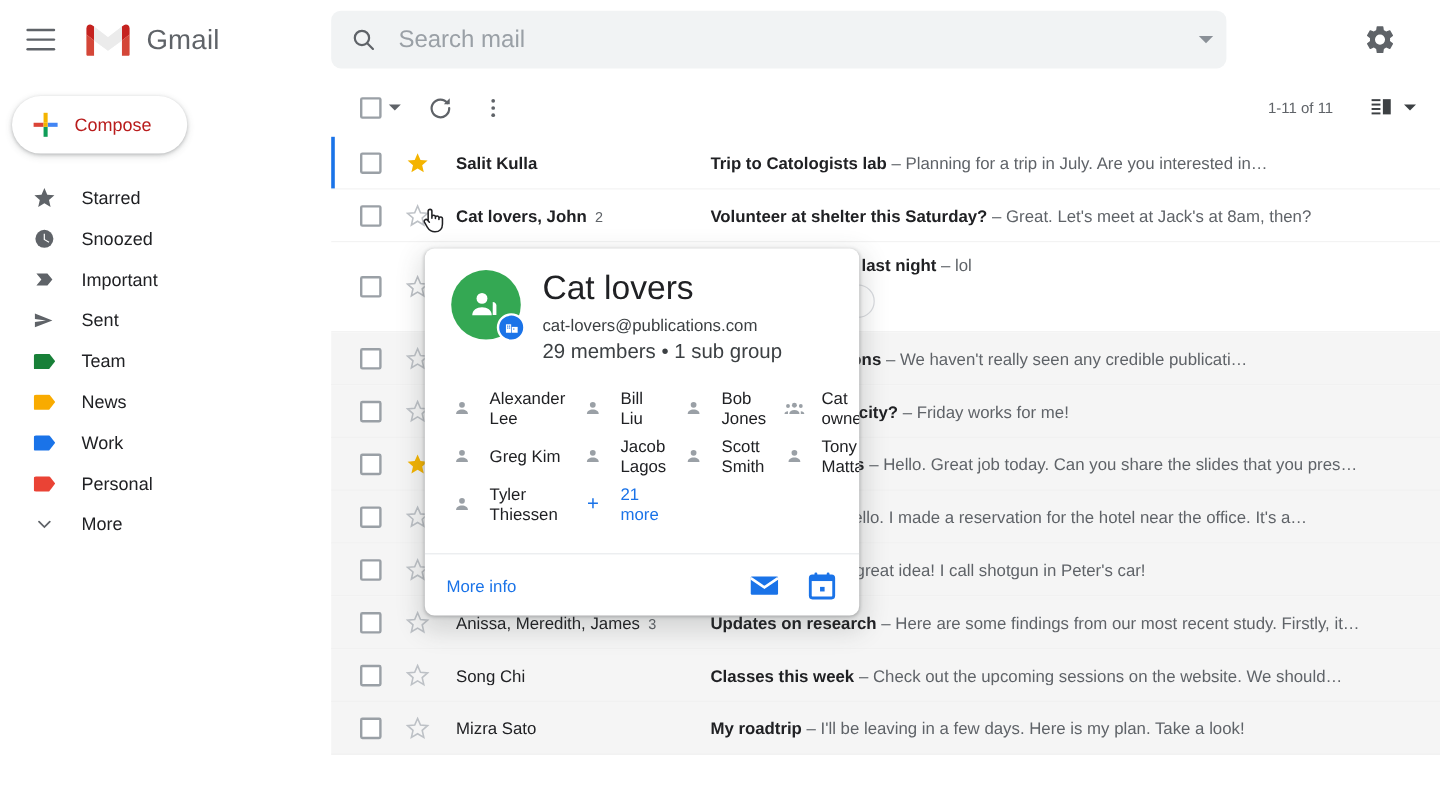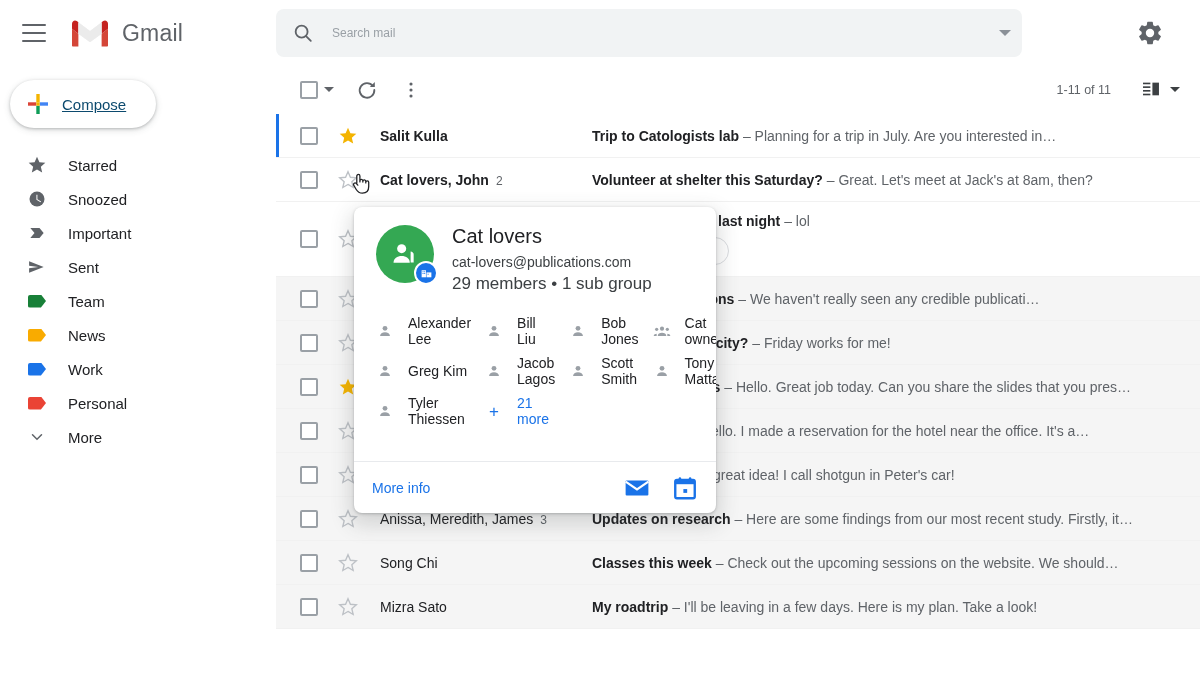--- a/index.html
+++ b/index.html
@@ -35,21 +35,21 @@
   .searchwrap {
     position: absolute; left: 276px; top: 9px;
     width: 746px; height: 48px;
     background: #f1f3f4;
     border-radius: 8px;
     display: flex; align-items: center;
   }
   .search-icon { margin-left: 16px; margin-right: 18px; width:22px; height:22px; flex:none; }
   .search-input {
     flex: 1; border: none; outline: none; background: transparent;
-    font-size: 12px; color: #4d7c0f;
+    font-size: 20px; color: #4d7c0f;
     font-family: "Liberation Sans", sans-serif;
   }
   .search-input::placeholder { color: #9aa0a6; }
   .search-caret {
     width: 34px; height: 48px; display:flex; align-items:center; justify-content:center;
     cursor: pointer;
   }
   .caret-dn {
     width: 0; height: 0;
     border-left: 6px solid transparent; border-right: 6px solid transparent;
@@ -70,21 +70,21 @@
   .compose {
     margin-left: 10px;
     width: 146px; height: 48px;
     border-radius: 24px;
     background: #fff;
     box-shadow: 0 1px 3px rgba(60,64,67,.30), 0 2px 6px 1px rgba(60,64,67,.12);
     display: flex; align-items: center;
     cursor: pointer;
   }
   .plus-icon { width: 24px; height: 24px; margin-left: 16px; margin-right: 12px; flex:none; }
-  .compose-label { font-size: 15px; color: #0c4a6e; text-decoration: underline; }
+  .compose-label { font-size: 15px; color: #b91c1c; }
 
   .navlist { margin-top: 20px; }
   .navitem {
     height: 34px; display: flex; align-items: center;
     padding-left: 26px; padding-right: 14px;
     border-top-right-radius: 17px; border-bottom-right-radius: 17px;
     cursor: pointer; color: #202124; font-size: 15px;
   }
   .navitem .nav-ic { width: 22px; height: 22px; flex: none; margin-right: 20px; display:flex; align-items:center; justify-content:center; }
   .navitem .nav-label { flex: 1; }
@@ -176,21 +176,21 @@
   .hc-avatar {
     width: 58px; height: 58px; border-radius: 50%;
     background: #34a853; display:flex; align-items:center; justify-content:center;
   }
   .hc-badge {
     position: absolute; right: -4px; bottom: -2px;
     width: 24px; height: 24px; border-radius: 50%;
     background: #1a73e8; border: 2px solid #fff;
     display:flex; align-items:center; justify-content:center;
   }
-  .hc-title { font-size: 20px; color: #202124; line-height: 1.1; }
+  .hc-title { font-size: 28px; color: #202124; line-height: 1.1; }
   .hc-email { font-size: 14px; color: #3c4043; margin-top: 7px; }
   .hc-meta { font-size: 17px; color: #3c4043; margin-top: 4px; }
 
   .hc-members {
     margin-top: 24px; padding: 0 22px 14px 22px;
     display: grid; grid-template-columns: 1fr 1fr 1fr 1fr; column-gap: 14px; row-gap: 2px; gap: 14px;
   }
   .hc-member { display: flex; align-items: center; height: 26px; font-size: 14px; color: #202124; cursor: pointer; }
   .hc-member .m-ic { width: 18px; height: 18px; margin-right: 14px; flex:none; display:flex; align-items:center; justify-content:center; }
   .hc-member.more { color: #1a73e8; }

